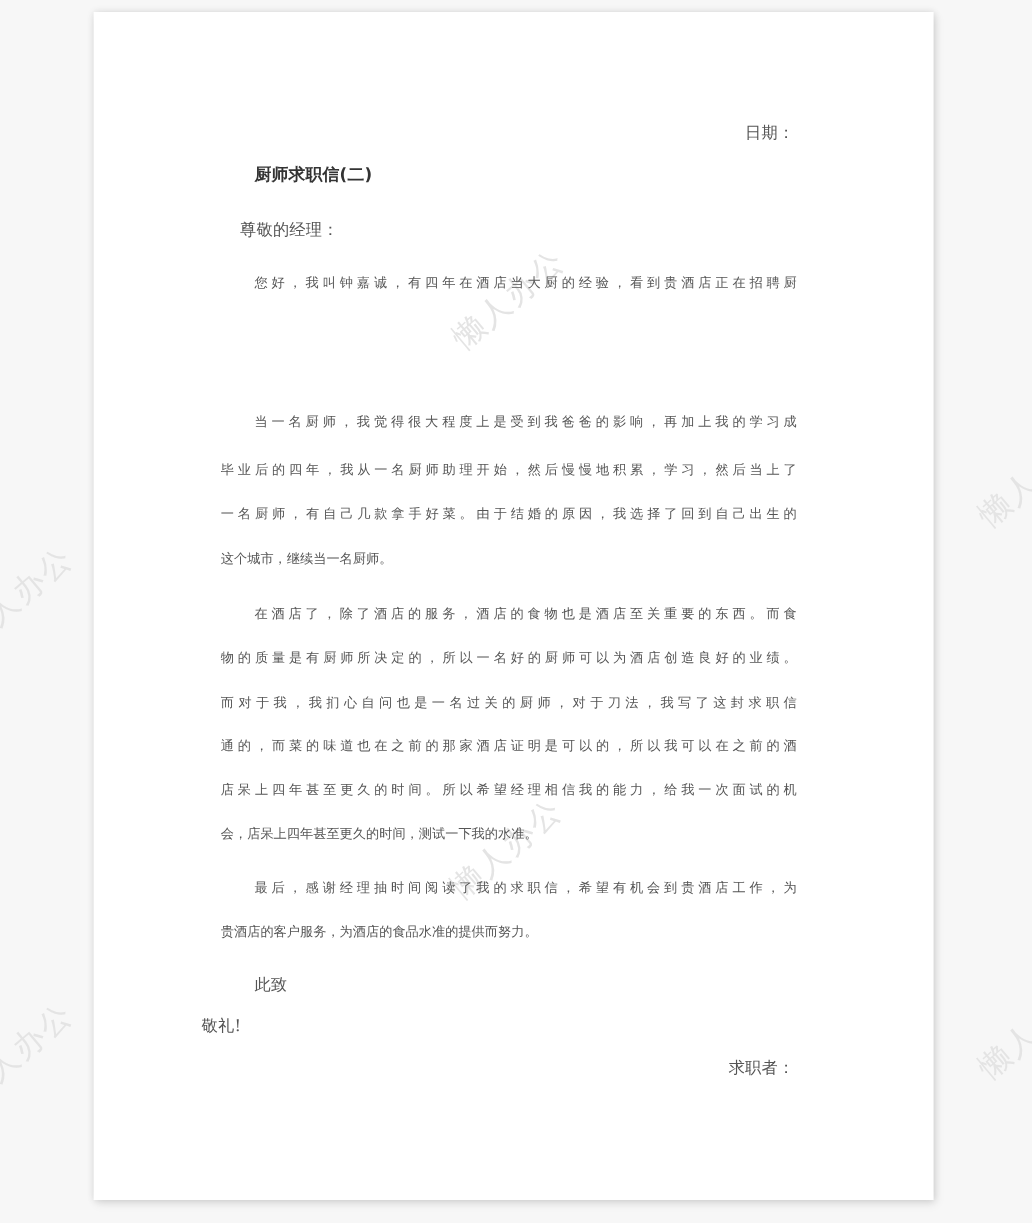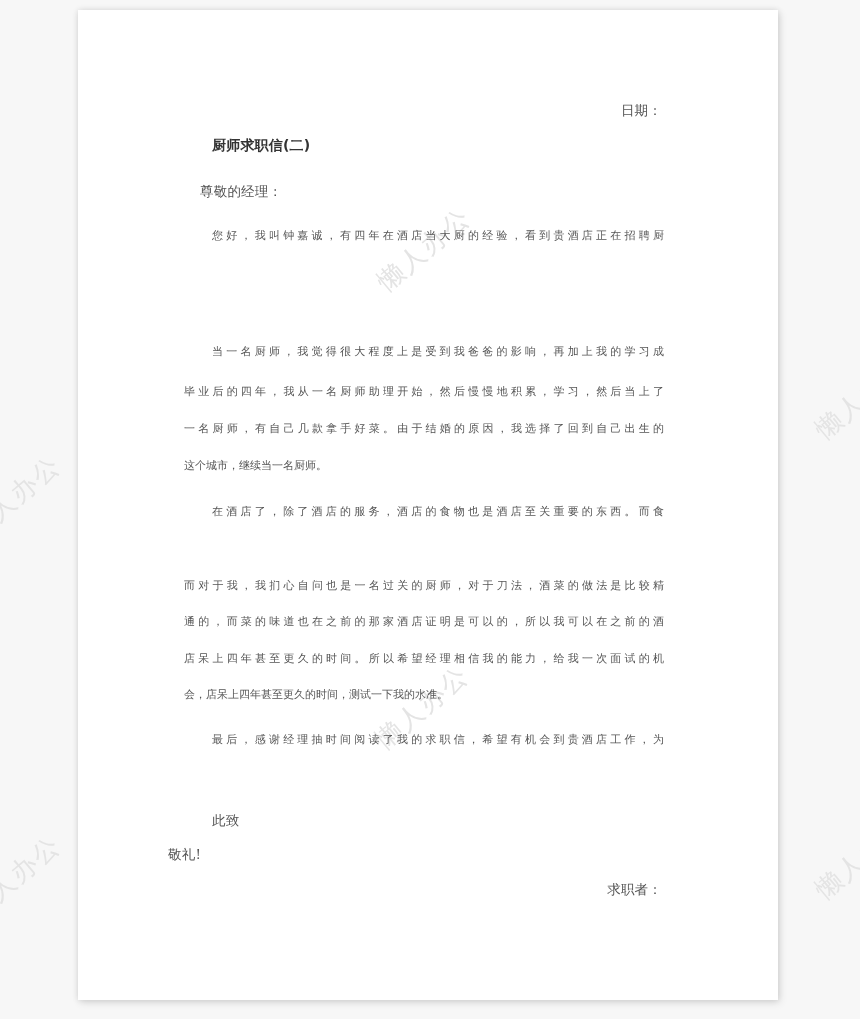--- a/index.html
+++ b/index.html
@@ -93,25 +93,27 @@
     <div class="text" style="left:106px; top:173px;margin-left:16px;">尊敬的经理：</div>
 
     <div class="line indent" style="top:218px;">您好，我叫钟嘉诚，有四年在酒店当大厨的经验，看到贵酒店正在招聘厨</div>
 
     <div class="line indent" style="top:300px;margin-top:34px;">当一名厨师，我觉得很大程度上是受到我爸爸的影响，再加上我的学习成</div>
     <div class="line" style="top:374px;">毕业后的四年，我从一名厨师助理开始，然后慢慢地积累，学习，然后当上了</div>
     <div class="line" style="top:411px;">一名厨师，有自己几款拿手好菜。由于结婚的原因，我选择了回到自己出生的</div>
     <div class="line last" style="top:448px;">这个城市，继续当一名厨师。</div>
 
     <div class="line indent" style="top:494px;">在酒店了，除了酒店的服务，酒店的食物也是酒店至关重要的东西。而食</div>
-    <div class="line" style="top:568px;">而对于我，我扪心自问也是一名过关的厨师，对于刀法，酒菜的做法是比较精</div>
+    <div class="line" style="top:531px;">物的质量是有厨师所决定的，所以一名好的厨师可以为酒店创造良好的业绩。</div>
+    <div class="line" style="top:568px;">而对于我，我扪心自问也是一名过关的厨师，对于刀法，我写了这封求职信</div>
     <div class="line" style="top:604px;">通的，而菜的味道也在之前的那家酒店证明是可以的，所以我可以在之前的酒</div>
     <div class="line" style="top:641px;">店呆上四年甚至更久的时间。所以希望经理相信我的能力，给我一次面试的机</div>
     <div class="line last" style="top:677px;">会，店呆上四年甚至更久的时间，测试一下我的水准。</div>
 
     <div class="line indent" style="top:722px;">最后，感谢经理抽时间阅读了我的求职信，希望有机会到贵酒店工作，为</div>
+    <div class="line last" style="top:759px;">贵酒店的客户服务，为酒店的食品水准的提供而努力。</div>
 
     <div class="text" style="left:134px; top:802px;">此致</div>
     <div class="text" style="left:90px; top:836px;">敬礼!</div>
 
     <div class="text right" style="right:116px; top:871px;">求职者：</div>
   </div>
 </div>
 
 </body></html>

